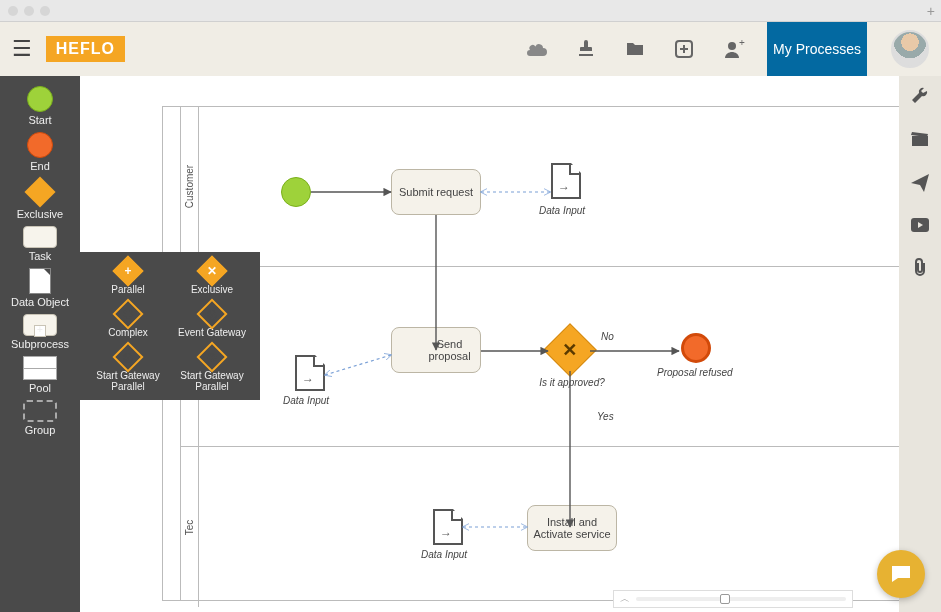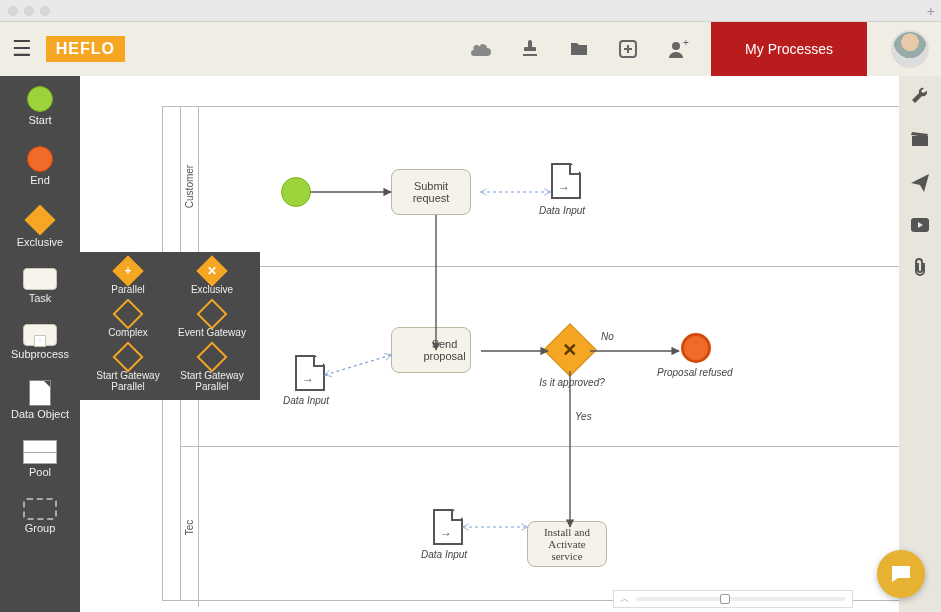--- a/index.html
+++ b/index.html
@@ -12,26 +12,26 @@
 .add-tab { position: absolute; right: 6px; color: #999; font-size: 14px; cursor: pointer; }
 
 
 .topbar { height: 54px; background: #f0ede5; display: flex; align-items: center; padding: 0 12px; gap: 14px; }
 .hamburger { font-size: 22px; color: #444; cursor: pointer; }
 .logo { display: flex; align-items: flex-start; }
 .logo-box { background: #f5a623; color: #fff; font-weight: 800; padding: 4px 10px; font-size: 16px; letter-spacing: 1px; position: relative; }
 .top-spacer { flex: 1; }
 .topicon { color: #666; cursor: pointer; padding: 0 8px; }
 .topicon svg { display: block; }
-.my-proc { background: #b91c1c; color: #fff; padding: 0 34px; height: 54px; display: flex; align-items: center; font-size: 14px; cursor: pointer; }
+.my-proc { background: #0369a1; color: #fff; padding: 0 6px; height: 54px; display: flex; align-items: center; font-size: 14px; cursor: pointer; }
 .avatar { width: 38px; height: 38px; border-radius: 50%; background: radial-gradient(circle at 50% 30%, #e8c9a8 0 30%, #9aa 30% 55%, #ddd 55%); border: 2px solid #ddd; margin-left: 10px; cursor: pointer; }
 
 
 .app { display: flex; height: 536px; position: relative; }
-.left-palette { width: 80px; background: #4a4a4a; display: flex; flex-direction: column; align-items: center; gap: 16px; padding-top: 8px; overflow: hidden; z-index: 5; }
+.left-palette { width: 80px; background: #4a4a4a; display: flex; flex-direction: column; align-items: center; gap: 2px; padding-top: 8px; overflow: hidden; z-index: 5; }
 .pal-item { text-align: center; color: #eee; font-size: 11px; cursor: pointer; padding: 2px 0; }
 .pal-icon { margin: 0 auto 2px; }
 .circ { width: 26px; height: 26px; border-radius: 50%; }
 .start-c { background: #9ed23a; border: 1px solid #7ab01b; }
 .inter-c { background: #24bcc9; border: 1px solid #0a9aa6; }
 .end-c { background: #f26a2a; border: 1px solid #d24a0a; }
 .diamond { width: 22px; height: 22px; background: #f5a623; transform: rotate(45deg); margin: 3px auto 5px; }
 .rect { width: 34px; height: 22px; background: #f7f4ec; border: 1px solid #c9c4b6; border-radius: 4px; }
 .subpr { width: 34px; height: 22px; background: #f7f4ec; border: 1px solid #c9c4b6; border-radius: 4px; position: relative; }
 .subpr::after { content: "+"; position: absolute; bottom: -2px; left: 50%; transform: translateX(-50%); font-size: 10px; border: 1px solid #c9c4b6; width: 10px; height: 10px; line-height: 8px; background: #fff; text-align: center; }
@@ -59,21 +59,21 @@
 .pool-title { position: absolute; left: 0; top: 0; bottom: 0; width: 18px; border-right: 1px solid #bbb; }
 .lane { position: absolute; left: 18px; right: 0; border-bottom: 1px solid #bbb; }
 .lane-title { position: absolute; left: 0; top: 0; bottom: 0; width: 18px; border-right: 1px solid #bbb; display: flex; align-items: center; justify-content: center; }
 .lane-title span { transform: rotate(-90deg); font-size: 10px; color: #555; white-space: nowrap; }
 .lane1 { top: 0; height: 160px; }
 .lane2 { top: 160px; height: 180px; }
 .lane3 { top: 340px; height: 160px; border-bottom: none; }
 
 
 .node { position: absolute; }
-.task { width: 80px; height: 46px; background: #f5f2ea; border: 1px solid #bcb6a5; border-radius: 8px; display: flex; align-items: center; justify-content: center; font-size: 11px; text-align: center; padding: 4px; color: #444; }
+.task { width: 90px; height: 46px; background: #f5f2ea; border: 1px solid #bcb6a5; border-radius: 8px; display: flex; align-items: center; justify-content: center; font-size: 11px; text-align: center; padding: 4px; color: #444; }
 .start-ev { width: 30px; height: 30px; border-radius: 50%; background: #9ed23a; border: 1px solid #7ab01b; }
 .end-ev { width: 30px; height: 30px; border-radius: 50%; background: #f26a2a; border: 3px solid #d24a0a; }
 .gatew { width: 38px; height: 38px; background: #f5a623; border: 1px solid #d28812; transform: rotate(45deg); display: flex; align-items: center; justify-content: center; }
 .gatew span { transform: rotate(-45deg); font-size: 18px; color: #5a3a00; font-weight: bold; }
 .data-obj { width: 30px; height: 36px; background: #fff; border: 2px solid #555; position: relative; }
 .data-obj::before { content: ""; position: absolute; top: -2px; right: -2px; width: 0; height: 0; border-style: solid; border-width: 0 10px 10px 0; border-color: transparent #fff transparent transparent; }
 .data-obj::after { content: ""; position: absolute; top: 0; right: 0; width: 8px; height: 8px; border-left: 2px solid #555; border-bottom: 2px solid #555; }
 .data-arrow { position: absolute; left: 5px; top: 14px; font-size: 12px; color: #555; }
 .lbl { position: absolute; font-size: 10px; color: #444; white-space: nowrap; text-align: center; font-style: italic; }
 
@@ -142,22 +142,22 @@
   <div class="avatar"></div>
 </div>
 
 <div class="app">
 
   <div class="left-palette">
     <div class="pal-item"><div class="pal-icon circ start-c"></div><span>Start</span></div>
     <div class="pal-item"><div class="pal-icon circ end-c"></div><span>End</span></div>
     <div class="pal-item"><div class="pal-icon diamond"></div><span>Exclusive</span></div>
     <div class="pal-item"><div class="pal-icon rect"></div><span>Task</span></div>
+    <div class="pal-item"><div class="pal-icon doc"></div><span>Data Object</span></div>
     <div class="pal-item"><div class="pal-icon subpr"></div><span>Subprocess</span></div>
-    <div class="pal-item"><div class="pal-icon doc"></div><span>Data Object</span></div>
     <div class="pal-item"><div class="pal-icon pool-r"></div><span>Pool</span></div>
     <div class="pal-item"><div class="pal-icon group-r"></div><span>Group</span></div>
   </div>
 
   <div class="flyout">
     <div class="fly-item"><div class="gw fill">
           <span>+</span>
         </div><span>Parallel</span></div>
     <div class="fly-item"><div class="gw fill">
           <span>✕</span>
@@ -197,33 +197,33 @@
         <div class="node data-obj" style="left:114px; top:88px;">
             <span class="data-arrow">→</span>
           </div>
         <div class="lbl" style="left:102px; top:128px;">Data Input</div>
         <div class="node task" style="left:210px; top:60px;padding-left:31px;">Send proposal</div>
         <div class="node gatew" style="left:370px; top:64px;">
             <span>✕</span>
           </div>
         <div class="lbl" style="left:352px; top:110px; width:78px;">Is it approved?</div>
         <div class="lbl" style="left:420px; top:64px;">No</div>
-        <div class="lbl" style="left:394px; top:144px;">Yes</div>
+        <div class="lbl" style="left:416px; top:144px;">Yes</div>
         <div class="node end-ev" style="left:500px; top:66px;"></div>
         <div class="lbl" style="left:476px; top:100px;">Proposal refused</div>
       </div>
       <div class="lane lane3">
         <div class="lane-title">
             <span>Tec</span>
           </div>
         <div class="node data-obj" style="left:252px; top:62px;">
             <span class="data-arrow">→</span>
           </div>
         <div class="lbl" style="left:240px; top:102px;">Data Input</div>
-        <div class="node task" style="left:346px; top:74px;font-family:Liberation Serif, serif;">Install and Activate service</div>
+        <div class="node task" style="left:346px; top:58px;">Install and Activate service</div>
       </div>
 
       <svg class="connectors">
         <defs>
           <marker id="arrow" viewBox="0 0 10 10" refX="9" refY="5" markerWidth="6" markerHeight="6" orient="auto">
               <path d="M0 0L10 5L0 10z" fill="#555"></path>
             </marker>
           <marker id="arrowblue" viewBox="0 0 10 10" refX="9" refY="5" markerWidth="6" markerHeight="6" orient="auto">
               <path d="M0 0L10 5L0 10" fill="none" stroke="#7aa0d6"></path>
             </marker>

